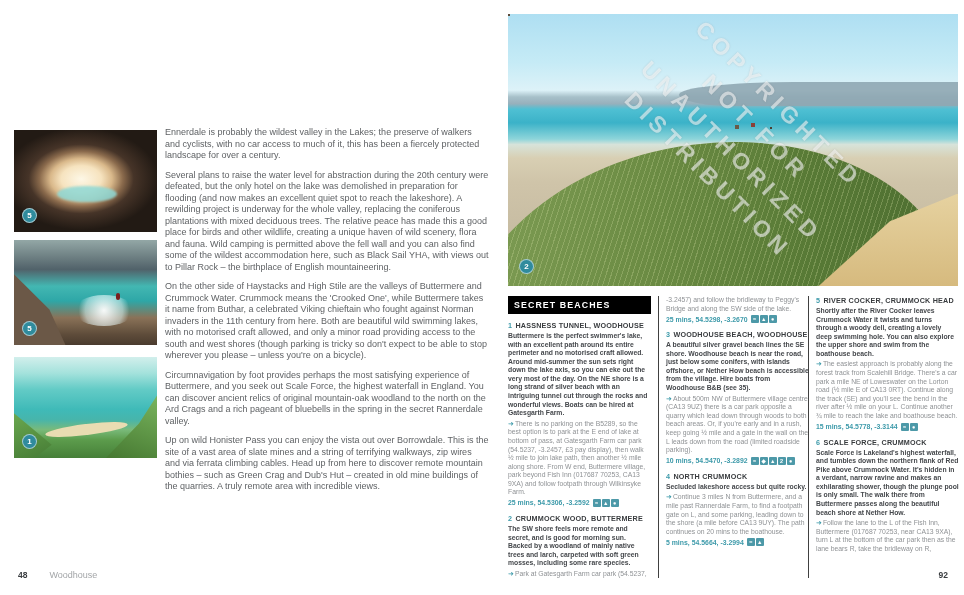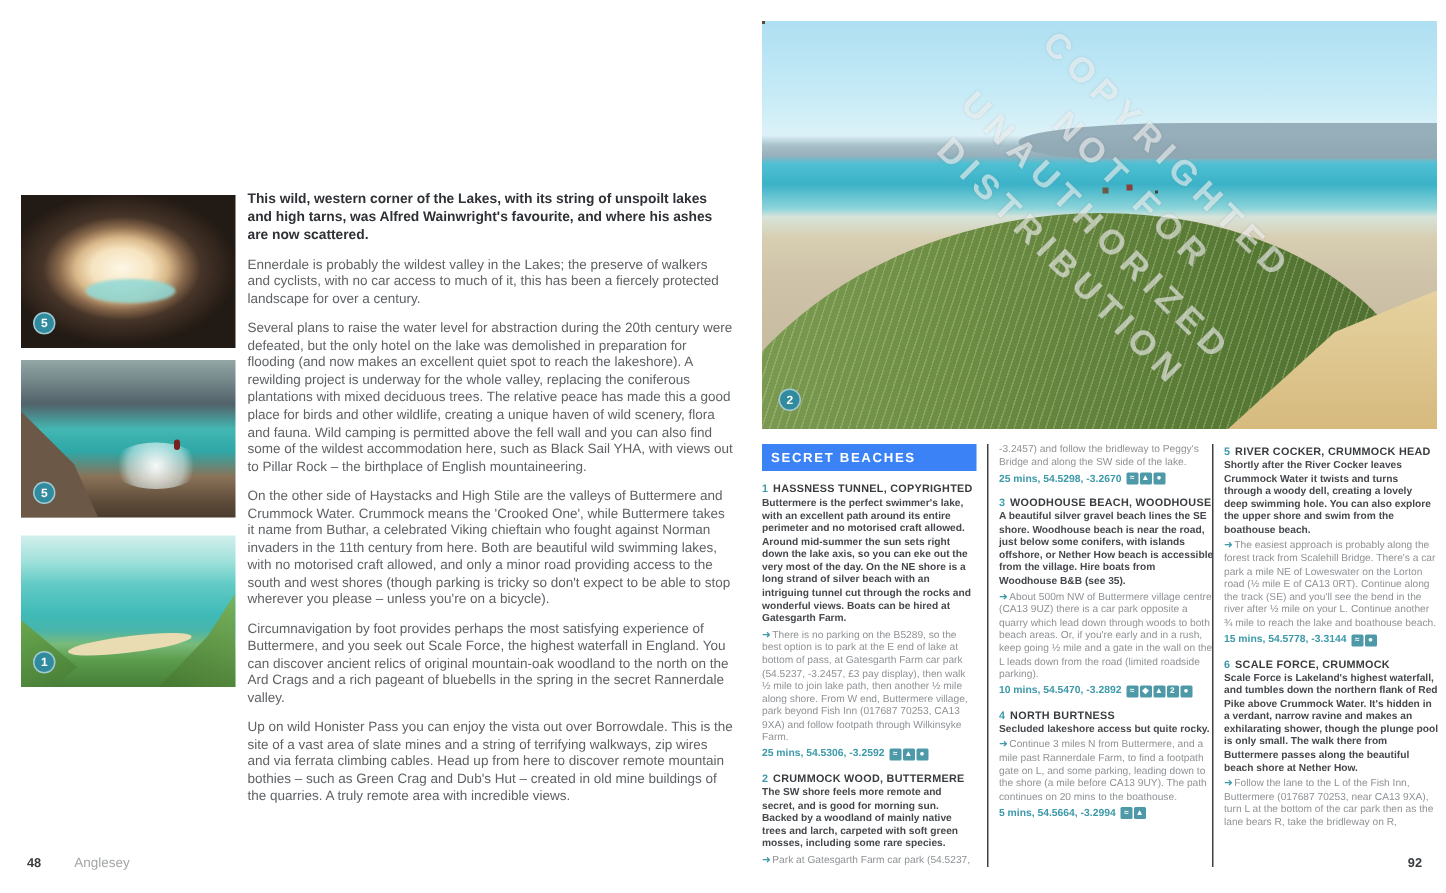--- a/index.html
+++ b/index.html
@@ -76,21 +76,21 @@
   .watermark .wm-inner { transform: rotate(45deg) translate(0,-14px); text-align:center;
     color: rgba(255,255,255,.55); font-size:23px; letter-spacing:5px; line-height:1.45; font-weight:bold;
     text-shadow: 0 0 2px rgba(120,120,120,.25); }
 
   
   .cols { position:absolute; left:508px; top:296px; width:451px; height:282px; display:flex; overflow:hidden; }
   .col { width:150px; }
   .col + .col { border-left:1px solid #404040; padding-left:7px; }
   .col-inner { width:143px; }
 
-  .sec-header { background:#3b82f6; color:#ffffff; font-weight:bold; font-size:8.8px;
+  .sec-header { background:#000000; color:#ffffff; font-weight:bold; font-size:8.8px;
     letter-spacing:1.1px; padding:4px 0 4px 6px; margin-bottom:7px; }
 
   .entry { margin-bottom:7px; }
   .etitle { font-size:7.2px; font-weight:bold; color:#393c3f; margin-bottom:2px; letter-spacing:.2px; }
   .etitle .enum { color:#3d9aaa; margin-right:1px; }
   .edesc { font-size:6.8px; line-height:1.26; font-weight:bold; color:#45484c; margin-bottom:2px; }
   .edir  { font-size:6.8px; line-height:1.26; color:#8f9295; margin-bottom:2px; }
   .edir .arrow { color:#3d9aaa; font-size:7px; margin-right:1px; }
   .emeta { font-size:6.9px; color:#3d9aaa; font-weight:bold; display:flex; align-items:center; gap:1px; }
   .emeta .mtxt { margin-right:2px; }
@@ -113,30 +113,29 @@
     <span class="badge b-photo">5</span>
   </div>
   <div class="photo photo-cove">
     <div class="sandbar"></div>
     <div class="cliff-l"></div>
     <div class="cliff-r"></div>
     <span class="badge b-photo">1</span>
   </div>
 
   <div class="body-col">
-    <p class="intro">This wild, western corner of the Lakes, with its string of unspoilt lakes and high tarns, was Alfred Wainwright's favourite, and where his ashes are now scattered.</p>
     <p class="para">Ennerdale is probably the wildest valley in the Lakes; the preserve of walkers and cyclists, with no car access to much of it, this has been a fiercely protected landscape for over a century.</p>
     <p class="para">Several plans to raise the water level for abstraction during the 20th century were defeated, but the only hotel on the lake was demolished in preparation for flooding (and now makes an excellent quiet spot to reach the lakeshore). A rewilding project is underway for the whole valley, replacing the coniferous plantations with mixed deciduous trees. The relative peace has made this a good place for birds and other wildlife, creating a unique haven of wild scenery, flora and fauna. Wild camping is permitted above the fell wall and you can also find some of the wildest accommodation here, such as Black Sail YHA, with views out to Pillar Rock – the birthplace of English mountaineering.</p>
     <p class="para">On the other side of Haystacks and High Stile are the valleys of Buttermere and Crummock Water. Crummock means the 'Crooked One', while Buttermere takes it name from Buthar, a celebrated Viking chieftain who fought against Norman invaders in the 11th century from here. Both are beautiful wild swimming lakes, with no motorised craft allowed, and only a minor road providing access to the south and west shores (though parking is tricky so don't expect to be able to stop wherever you please – unless you're on a bicycle).</p>
     <p class="para">Circumnavigation by foot provides perhaps the most satisfying experience of Buttermere, and you seek out Scale Force, the highest waterfall in England.  You can discover ancient relics of original mountain-oak woodland to the north on the Ard Crags and a rich pageant of bluebells in the spring in the secret Rannerdale valley.</p>
     <p class="para">Up on wild Honister Pass you can enjoy the vista out over Borrowdale. This is the site of a vast area of slate mines and a string of terrifying walkways, zip wires and via ferrata climbing cables. Head up from here to discover remote mountain bothies – such as Green Crag and Dub's Hut – created in old mine buildings of the quarries. A truly remote area with incredible views.</p>
   </div>
 
   <div class="footer footer-left">
-    <span class="pagenum">48</span><span class="section">Anglesey</span>
+    <span class="pagenum">48</span><span class="section">Woodhouse</span>
   </div>
 
   <div class="hero">
     <div class="headland"></div>
     <div class="specks"></div>
     <div class="dune"></div>
     <div class="dune-tex"></div>
     <div class="sand-path"></div>
     <div class="watermark">
       <div class="wm-inner">
@@ -149,21 +148,21 @@
     <span class="badge b-hero">2</span>
   </div>
 
   <div class="cols">
 
     <div class="col">
       <div class="col-inner">
         <div class="sec-header">SECRET BEACHES</div>
 
         <div class="entry">
-          <div class="etitle"><span class="enum">1</span> <span>HASSNESS TUNNEL, COPYRIGHTED</span></div>
+          <div class="etitle"><span class="enum">1</span> <span>HASSNESS TUNNEL, WOODHOUSE</span></div>
           <p class="edesc">Buttermere is the perfect swimmer's lake, with an excellent path around its entire perimeter and no motorised craft allowed. Around mid-summer the sun sets right down the lake axis, so you can eke out the very most of the day. On the NE shore is a long strand of silver beach with an intriguing tunnel cut through the rocks and wonderful views. Boats can be hired at Gatesgarth Farm.</p>
           <p class="edir"><span class="arrow">➜</span><span>There is no parking on the B5289, so the best option is to park at the E end of lake at bottom of pass, at Gatesgarth Farm car park (54.5237, -3.2457, £3 pay display), then walk ½ mile to join lake path, then another ½ mile along shore. From W end, Buttermere village, park beyond Fish Inn (017687 70253, CA13 9XA) and follow footpath through Wilkinsyke Farm.</span></p>
           <p class="emeta">
               <span class="mtxt">25 mins, 54.5306, -3.2592</span>
               <i class="acticon">≈</i>
               <i class="acticon">▲</i>
               <i class="acticon">●</i>
             </p>
         </div>
 
@@ -195,21 +194,21 @@
               <span class="mtxt">10 mins, 54.5470, -3.2892</span>
               <i class="acticon">≈</i>
               <i class="acticon">◆</i>
               <i class="acticon">▲</i>
               <i class="acticon">2</i>
               <i class="acticon">●</i>
             </p>
         </div>
 
         <div class="entry">
-          <div class="etitle"><span class="enum">4</span> <span>NORTH BURTNESS</span></div>
+          <div class="etitle"><span class="enum">4</span> <span>NORTH CRUMMOCK</span></div>
           <p class="edesc">Secluded lakeshore access but quite rocky.</p>
           <p class="edir"><span class="arrow">➜</span><span>Continue 3 miles N from Buttermere, and a mile past Rannerdale Farm, to find a footpath gate on L, and some parking, leading down to the shore (a mile before CA13 9UY). The path continues on 20 mins to the boathouse.</span></p>
           <p class="emeta">
               <span class="mtxt">5 mins, 54.5664, -3.2994</span>
               <i class="acticon">≈</i>
               <i class="acticon">▲</i>
             </p>
         </div>
       </div>
     </div>

